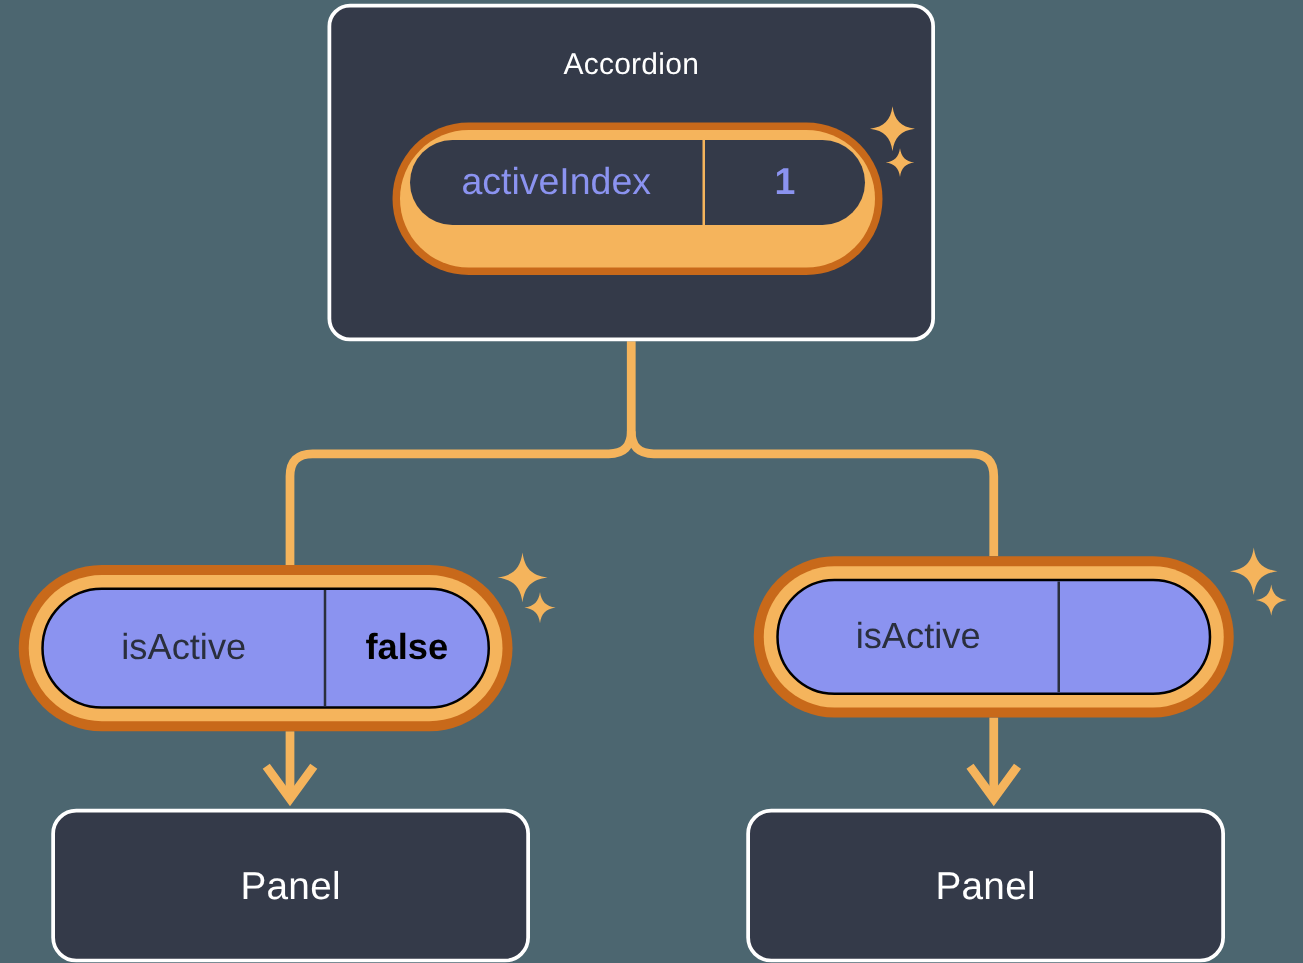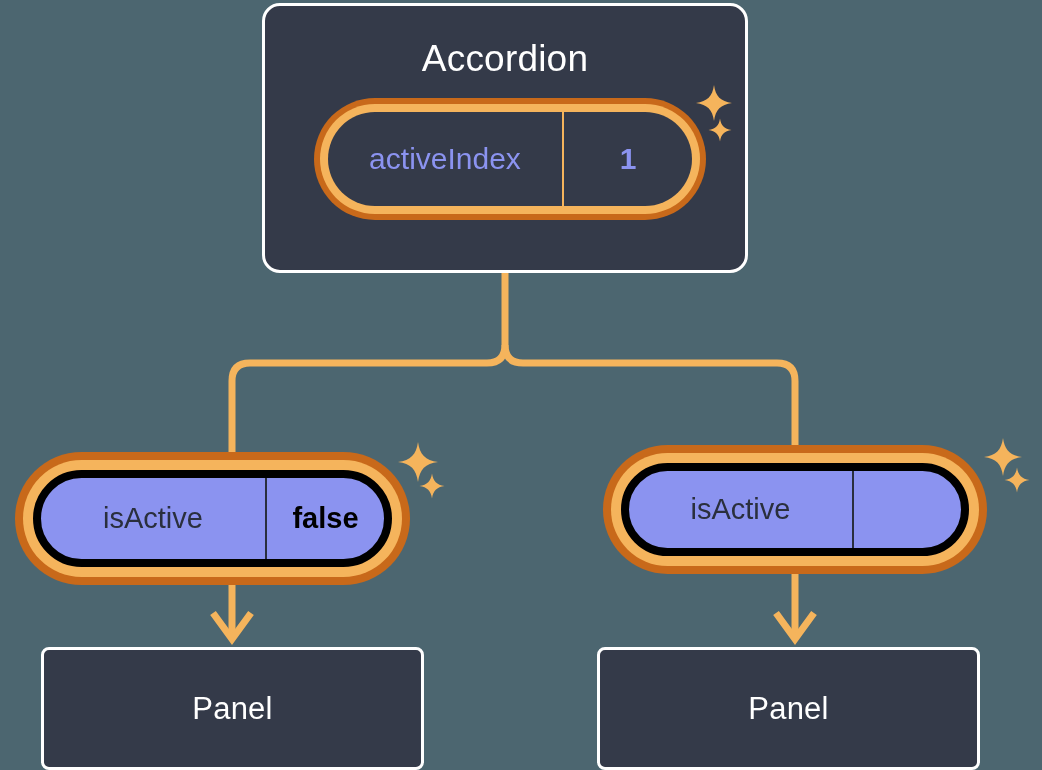--- a/index.html
+++ b/index.html
@@ -27,29 +27,29 @@
     width: 1042px;
     height: 770px;
     pointer-events: none;
   }
 
   
   .card {
     position: absolute;
     background: #343a49;
     border: 3px solid #ffffff;
-    border-radius: 8px;
+    border-radius: 20px;
     box-sizing: border-box;
     display: flex;
     flex-direction: column;
     align-items: center;
   }
   .card-title {
     color: #ffffff;
-    font-size: 37px;
+    font-size: 24px;
     font-weight: 400;
     letter-spacing: 0.2px;
     line-height: 1;
     white-space: nowrap;
   }
 
   #accordion-card {
     left: 262px;
     top: 3px;
     width: 486px;
@@ -110,41 +110,41 @@
     align-items: center;
     justify-content: center;
     height: 100%;
     box-sizing: border-box;
     white-space: nowrap;
   }
 
   
   #accordion-pill .pill-outer { left: 0;  top: 0;  width: 392px; height: 122px; }
   #accordion-pill .pill-inner { left: 6px; top: 6px; width: 380px; height: 110px; }
-  #accordion-pill .pill-body  { left: 14px; top: 14px; width: 364px; height: 94px;
+  #accordion-pill .pill-body  { left: 14px; top: 14px; width: 364px; height: 68px;
                                 background: #343a49; }
   #accordion-pill .pill-key {
     width: 236px;
     color: #8b93f0;
     font-size: 30px;
     font-weight: 400;
     border-right: 2px solid #f5b45c;
   }
   #accordion-pill .pill-val {
     flex: 1;
     color: #8b93f0;
     font-size: 30px;
     font-weight: 700;
   }
   #accordion-pill { left: 314px; top: 98px; width: 392px; height: 122px; }
 
   
   .pill-state .pill-body {
     background: #8b93f0;
-    border: 8px solid #000000;
+    border: 2px solid #000000;
     align-items: flex-end;
   }
   .pill-state .pill-key {
     color: #2a2f3d;
     font-size: 29px;
     font-weight: 400;
     border-right: 2px solid #2a2f3d;
   }
   .pill-state .pill-val {
     flex: 1;

